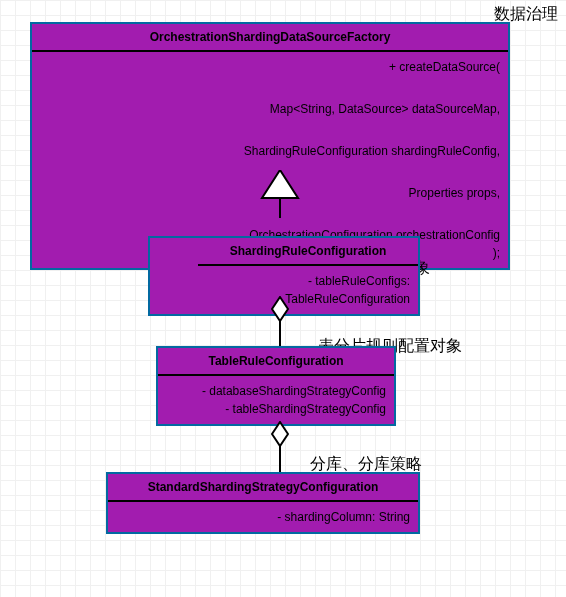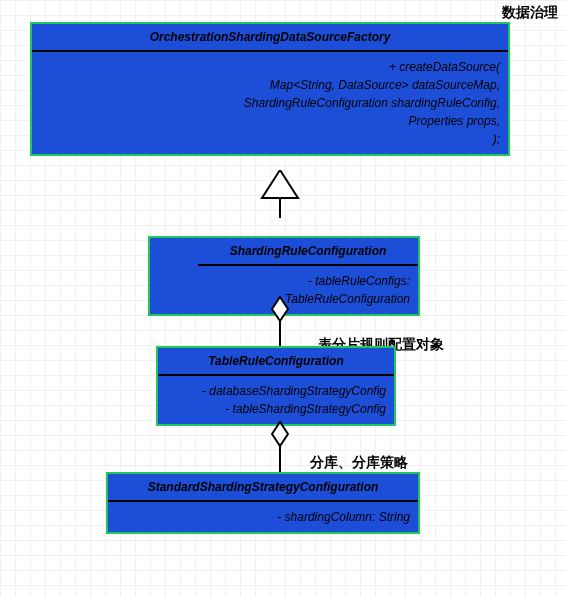--- a/index.html
+++ b/index.html
@@ -10,39 +10,38 @@
     background-image:
       linear-gradient(#f0f0f0 1px, transparent 1px),
       linear-gradient(90deg, #f0f0f0 1px, transparent 1px);
     background-size: 15px 15px;
     width: 566px;
     height: 597px;
     position: relative;
   }
   .uml-box {
     position: absolute;
-    background: #1d4ed8;
-    border: 2px solid #22c55e;
-    font-style: italic;
+    background: #a21caf;
+    border: 2px solid #0369a1;
   }
   .uml-header {
     border-bottom: 2px solid #000;
     text-align: center;
     font-weight: bold;
     padding: 6px 4px;
   }
   .uml-body {
     padding: 6px 8px;
     text-align: right;
     line-height: 1.5;
   }
   .annotation {
     position: absolute;
-    font-weight: bold;
-    font-size: 14px;
+    font-weight: normal;
+    font-size: 16px;
     text-align: center;
   }
   .connector {
     position: absolute;
     width: 2px;
     background: #000;
     left: 50%;
     transform: translateX(-50%);
   }
   .arrow-hollow {
@@ -50,35 +49,36 @@
     left: 50%;
     transform: translateX(-50%);
   }
   .arrow-hollow svg { display: block; }
   .diamond {
     position: absolute;
     left: 50%;
     transform: translateX(-50%);
   }
   .diamond svg { display: block; }
-  .indent { padding-left: 28px; display: block; }
+  .indent { padding-left: 28px; display: block; margin-top: 24px; }
   .method-line { padding-left: 4px; }
 </style>
 </head>
 <body>
 
 <div class="annotation" style="top:4px; right:8px;">数据治理</div>
 
 <div class="uml-box" style="top:22px; left:30px; width:480px;">
   <div class="uml-header">OrchestrationShardingDataSourceFactory</div>
   <div class="uml-body">
     <div class="method-line">+  createDataSource(</div>
     <span class="indent">Map&lt;String, DataSource&gt; dataSourceMap,</span>
     <span class="indent">ShardingRuleConfiguration shardingRuleConfig,</span>
     <span class="indent">Properties props,</span>
+    <span class="indent">OrchestrationConfiguration orchestrationConfig</span>
     <div>);</div>
   </div>
 </div>
 
 <div class="arrow-hollow" style="top:170px; left:280px;">
   <svg width="40" height="32">
       <polygon points="20,0 38,28 2,28" fill="#fff" stroke="#000" stroke-width="2"></polygon>
     </svg>
 </div>
 <div class="connector" style="top:198px; left:280px; height:20px;"></div>

